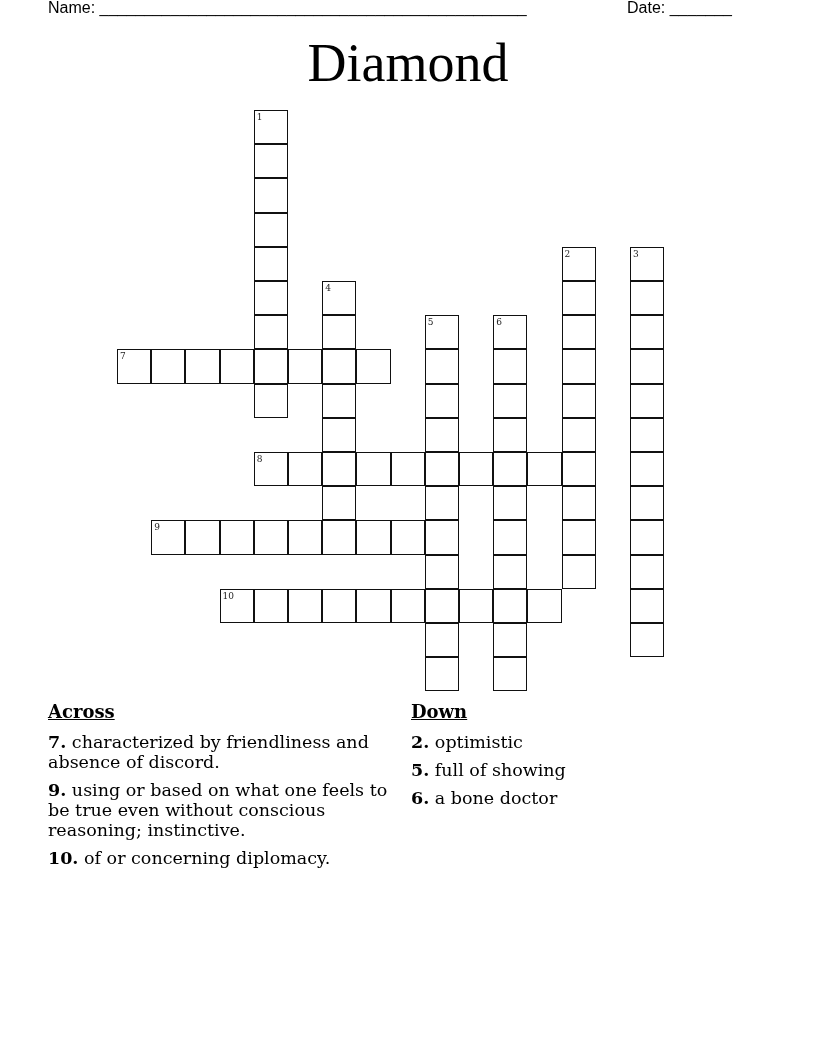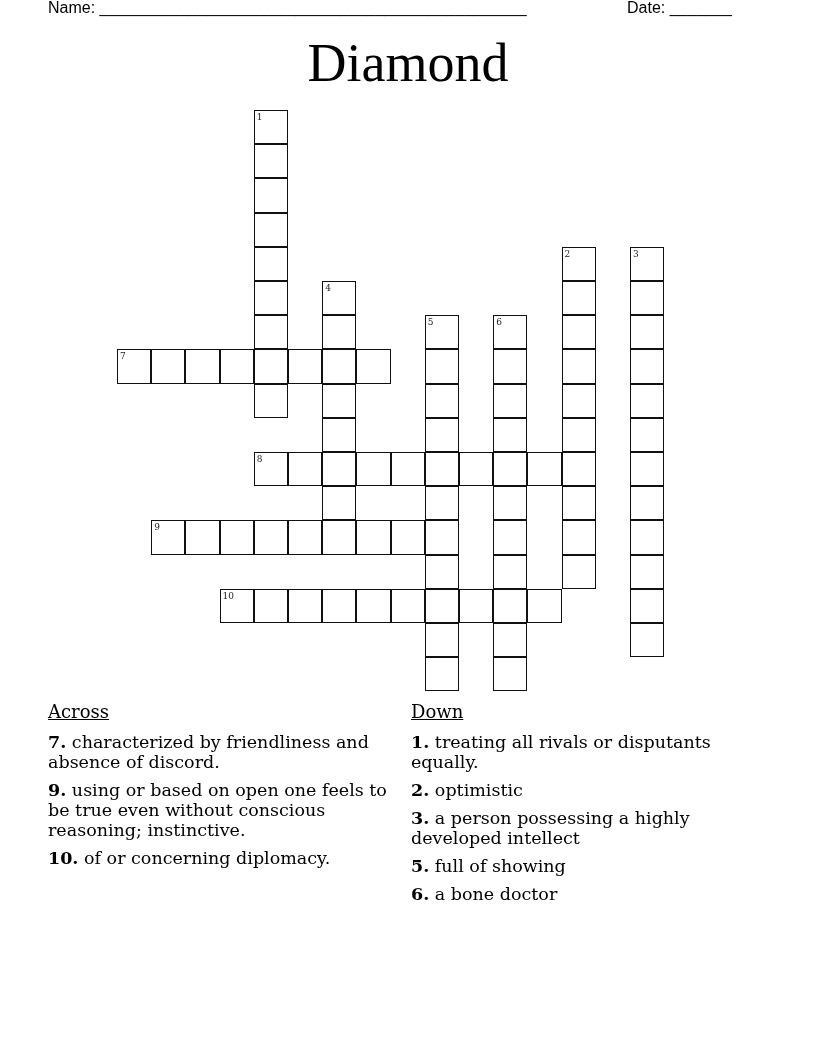--- a/index.html
+++ b/index.html
@@ -6,21 +6,21 @@
   body { width:816px; height:1056px; position:relative; overflow:hidden; color:#000; }
   .name-label { position:absolute; left:48px; top:-1px; font-family:"Liberation Sans", sans-serif; font-size:16px; }
   .date-label { position:absolute; left:627px; top:-1px; font-family:"Liberation Sans", sans-serif; font-size:16px; }
   .title { position:absolute; top:30px; left:0; width:816px; text-align:center; font-family:"Liberation Serif", "DejaVu Serif", serif; font-size:54px; line-height:66px; }
   .grid { position:absolute; left:117px; top:110px; width:600px; height:600px; }
   .cell { position:absolute; width:34.2px; height:34.2px; box-sizing:border-box; border:1.5px solid #111; background:#fff; }
   .cell .num { position:absolute; top:1px; left:2px; font-family:"DejaVu Serif", serif; font-size:9px; line-height:10px; color:#222; }
   .clues { position:absolute; top:700px; font-family:"DejaVu Serif", "Liberation Serif", serif; font-size:17.5px; line-height:20px; }
   .clues.across { left:48px; width:340px; }
   .clues.down { left:411px; width:340px; }
-  .clues h3 { margin:0 0 4px 0; font-size:18px; font-weight:normal; text-decoration:underline; line-height:24px; }
+  .clues h3 { margin:0 0 4px 0; font-size:18px; font-weight:bold; text-decoration:underline; line-height:24px; }
   .clue { margin:8px 0 3px 0; }
   .clue b { font-weight:bold; }
 </style>
 </head>
 <body>
 
 <div class="name-label">Name: ________________________________________________</div>
 <div class="date-label">Date: _______</div>
 
 <div class="title">Diamond</div>
@@ -132,24 +132,22 @@
     <div class="cell" style="left: 205.2px; top: 478.8px;"></div>
     <div class="cell" style="left: 239.4px; top: 478.8px;"></div>
     <div class="cell" style="left: 273.6px; top: 478.8px;"></div>
     <div class="cell" style="left: 342px; top: 478.8px;"></div>
     <div class="cell" style="left: 410.4px; top: 478.8px;"></div>
   </div>
 
 <div class="clues across">
   <h3>Across</h3>
   <div class="clue"><b>7.</b> <span>characterized by friendliness and absence of discord.</span></div>
-  <div class="clue"><b>9.</b> <span>using or based on open one feels to be true even without conscious reasoning; instinctive.</span></div>
+  <div class="clue"><b>9.</b> <span>using or based on what one feels to be true even without conscious reasoning; instinctive.</span></div>
   <div class="clue"><b>10.</b> <span>of or concerning diplomacy.</span></div>
 </div>
 
 <div class="clues down">
   <h3>Down</h3>
-  <div class="clue"><b>1.</b> <span>treating all rivals or disputants equally.</span></div>
   <div class="clue"><b>2.</b> <span>optimistic</span></div>
-  <div class="clue"><b>3.</b> <span>a person possessing a highly developed intellect</span></div>
   <div class="clue"><b>5.</b> <span>full of showing</span></div>
   <div class="clue"><b>6.</b> <span>a bone doctor</span></div>
 </div>
 
 </body></html>

